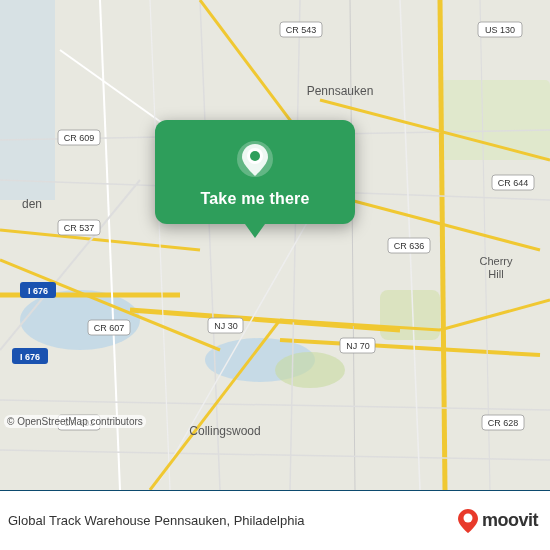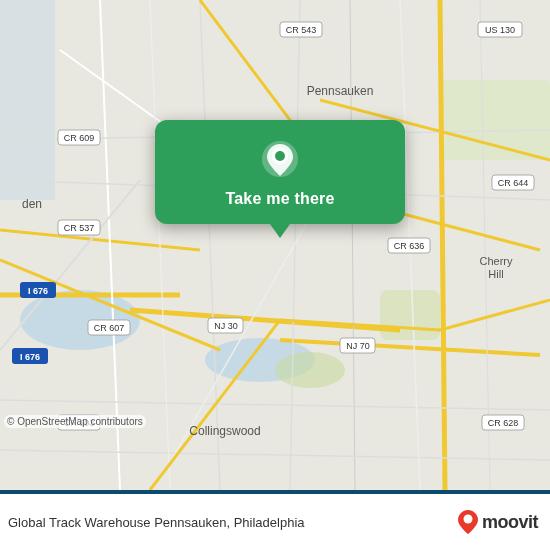--- a/index.html
+++ b/index.html
@@ -27,21 +27,21 @@
       position: absolute;
       top: 0;
       left: 0;
     }
 
     
     #popup-card {
       position: absolute;
       top: 120px;
       left: 155px;
-      width: 250px;
+      width: 200px;
       background: #2E9E5B;
       border-radius: 12px;
       display: flex;
       flex-direction: column;
       align-items: center;
       padding: 18px 20px 16px;
       box-shadow: 0 4px 16px rgba(0,0,0,0.35);
       z-index: 10;
     }
 
@@ -73,21 +73,21 @@
     }
 
     
     #bottom-bar {
       width: 550px;
       height: 60px;
       background: #fff;
       display: flex;
       align-items: center;
       padding: 0 12px 0 8px;
-      border-top: 4px solid #0c4a6e;
+      border-top: 1px solid #0c4a6e;
       gap: 8px;
     }
 
     #bottom-text {
       flex: 1;
       font-size: 13px;
       color: #333;
     }
 
     .moovit-logo {

